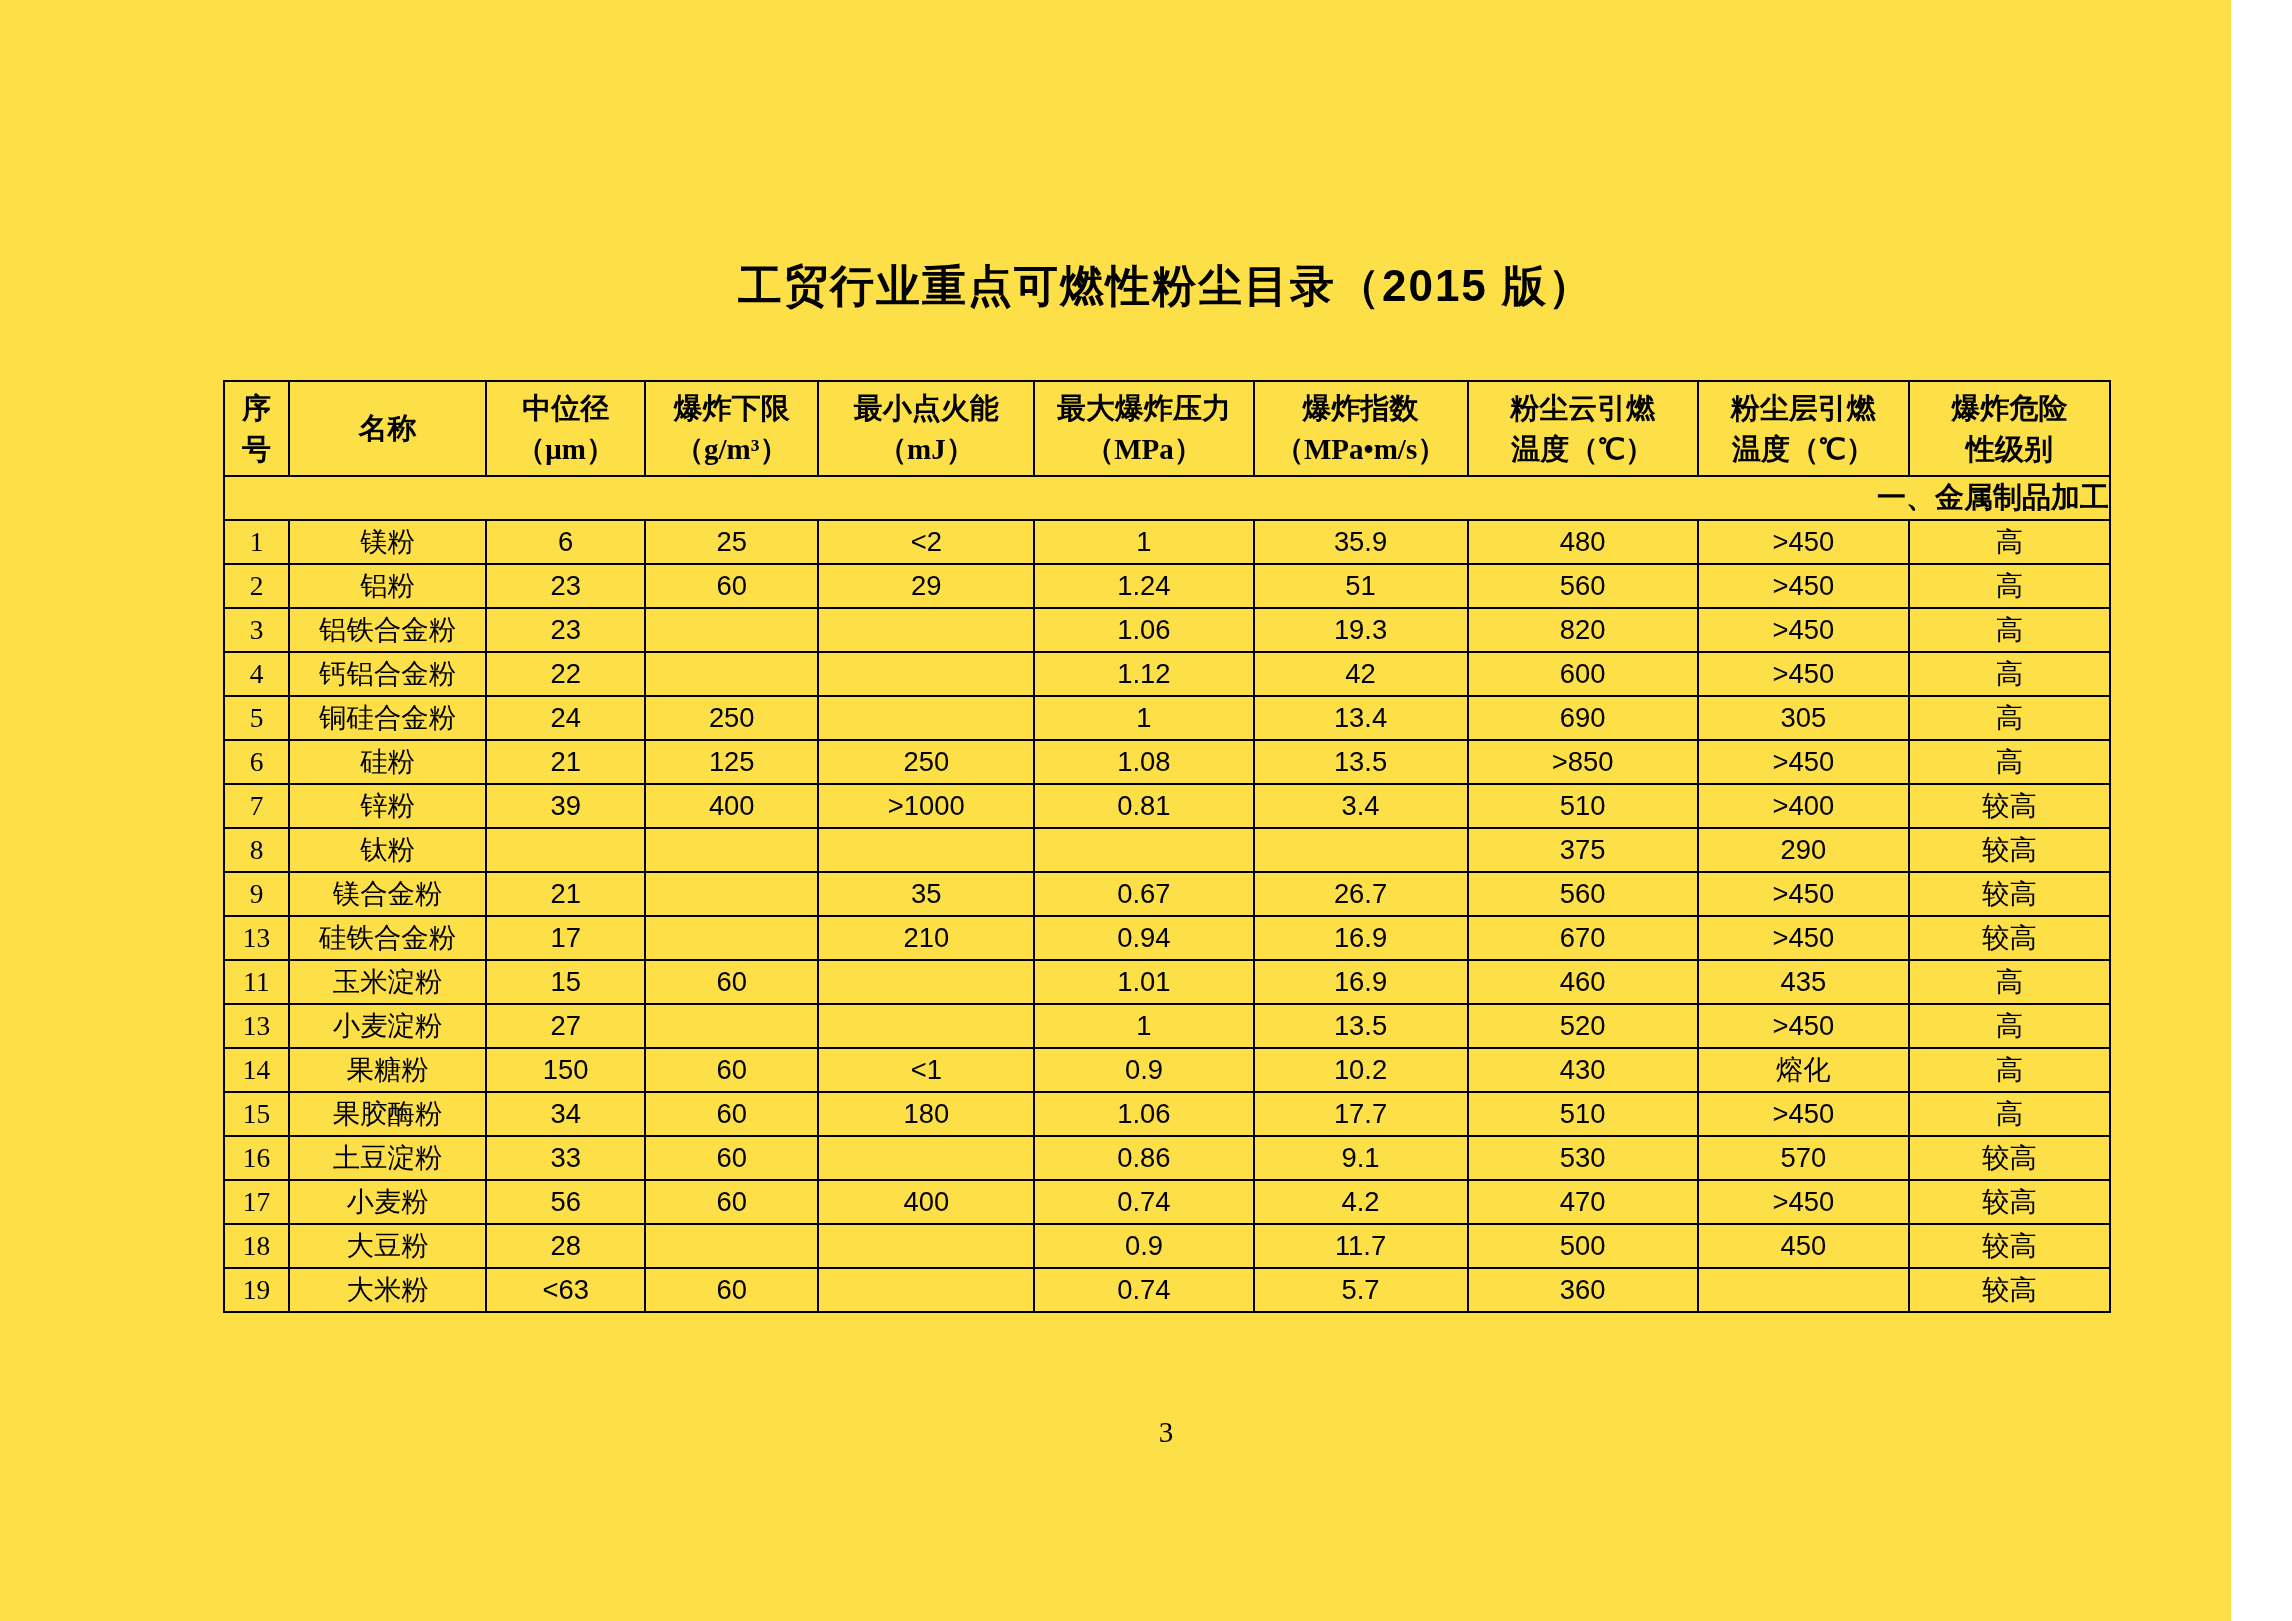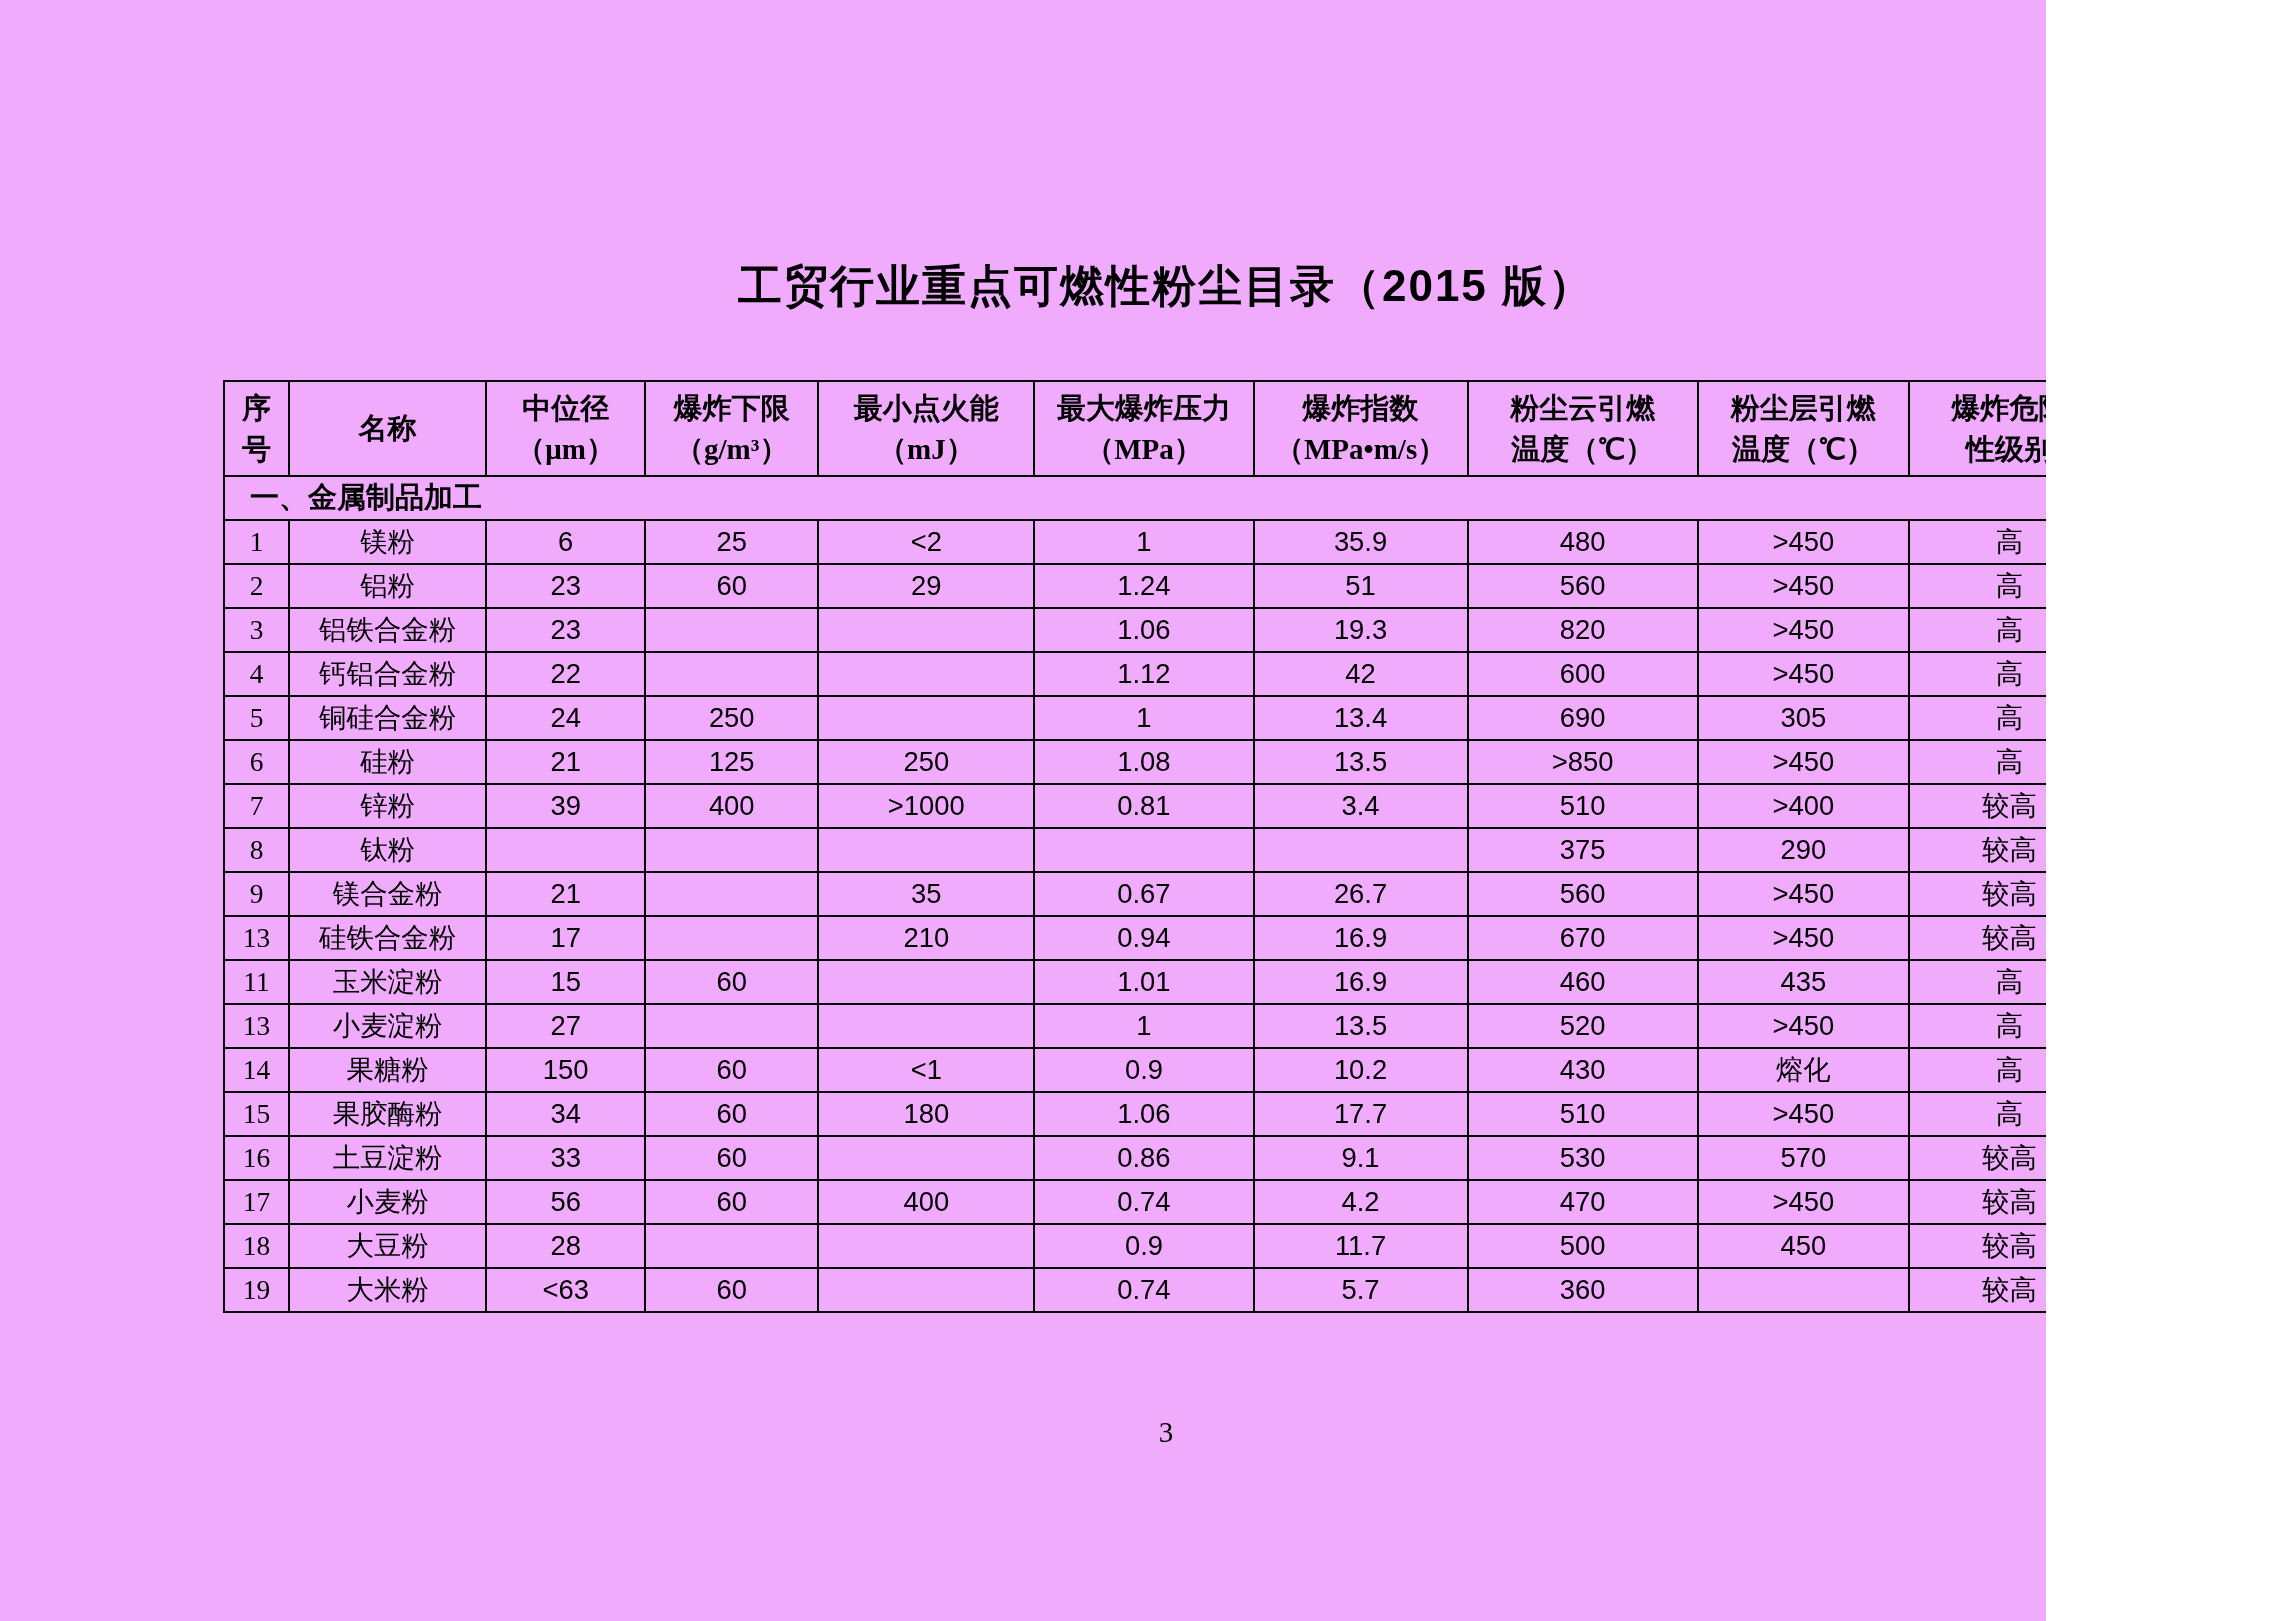--- a/index.html
+++ b/index.html
@@ -3,23 +3,23 @@
 <meta charset="utf-8">
 <style>
   * { box-sizing: border-box; margin: 0; padding: 0; }
   html, body {
     background: #ffffff;
     font-family: "Liberation Serif", serif;
     color: #000;
   }
   .page {
     position: relative;
-    width: 2046px;
+    width: 2231px;
     height: 1621px;
-    background: #f0abfc;
+    background: #fde047;
     overflow: hidden;
   }
   .page-title {
     position: absolute;
     top: 257px;
     left: 223px;
     width: 1886px;
     text-align: center;
     font-family: "Liberation Sans", sans-serif;
     font-weight: bold;
@@ -59,21 +59,21 @@
     font-family: "Liberation Sans", sans-serif;
     font-size: 27.4px;
   }
   td.cell-index {
     font-family: "Liberation Serif", serif;
   }
   td.cell-name, td.cell-level {
     font-family: "Liberation Serif", serif;
   }
   tr.section-row td {
-    text-align: left;
+    text-align: right;
     font-weight: bold;
     font-size: 29px;
     padding-left: 25px;
     height: 44px;
   }
   .page-number {
     position: absolute;
     top: 1416px;
     left: 223px;
     width: 1886px;

